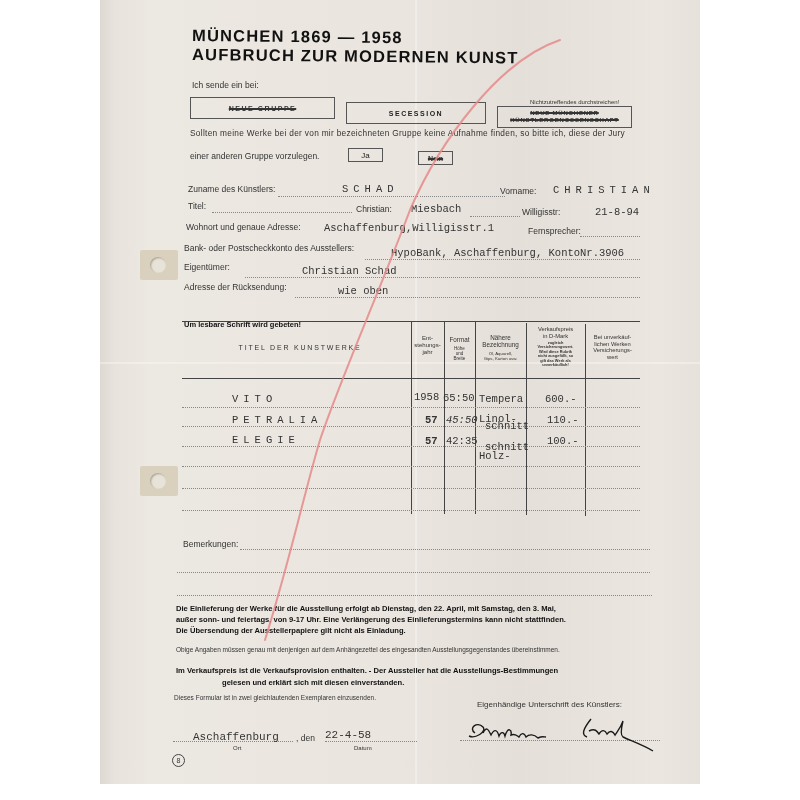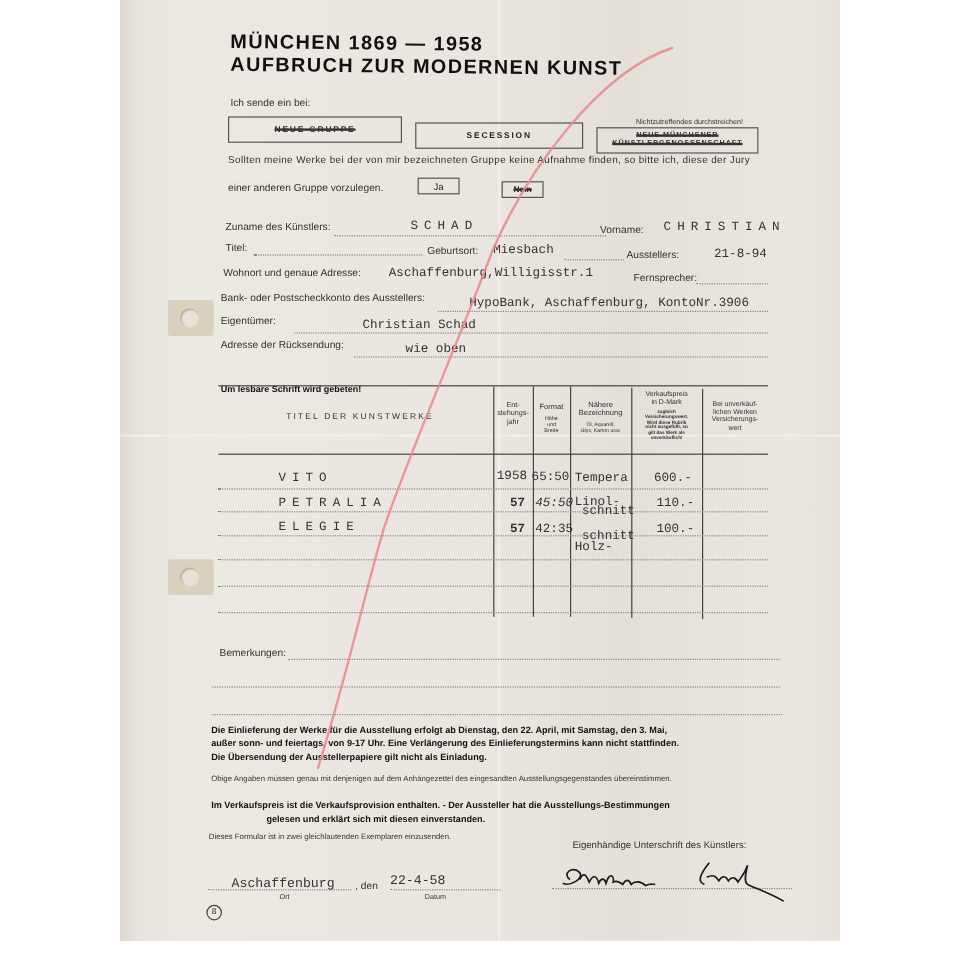--- a/index.html
+++ b/index.html
@@ -67,24 +67,24 @@
 
 <div class="abs label" style="left:188px;top:184px;">Zuname des Künstlers:</div>
 <div class="dots" style="left:278px;top:196px;width:140px;"></div>
 <div class="abs type spaced" style="left:342px;top:183px;">SCHAD</div>
 <div class="dots" style="left:420px;top:196px;width:85px;"></div>
 <div class="abs label" style="left:500px;top:186px;">Vorname:</div>
 <div class="abs type spaced" style="left:553px;top:184px;">CHRISTIAN</div>
 
 <div class="abs label" style="left:188px;top:201px;">Titel:</div>
 <div class="dots" style="left:212px;top:212px;width:140px;"></div>
-<div class="abs label" style="left:356px;top:204px;">Geburtsort:</div>
+<div class="abs label" style="left:356px;top:204px;">Christian:</div>
 <div class="abs type" style="left:411px;top:203px;">Miesbach</div>
 <div class="dots" style="left:470px;top:216px;width:50px;"></div>
-<div class="abs label" style="left:522px;top:207px;">Ausstellers:</div>
+<div class="abs label" style="left:522px;top:207px;">Willigisstr:</div>
 <div class="abs type" style="left:595px;top:206px;">21-8-94</div>
 
 <div class="abs label" style="left:186px;top:222px;">Wohnort und genaue Adresse:</div>
 <div class="abs type" style="left:324px;top:222px;">Aschaffenburg,Willigisstr.1</div>
 <div class="abs label" style="left:528px;top:226px;">Fernsprecher:</div>
 <div class="dots" style="left:580px;top:236px;width:60px;"></div>
 
 <div class="abs label" style="left:184px;top:243px;">Bank- oder Postscheckkonto des Ausstellers:</div>
 <div class="abs type" style="left:391px;top:247px;">HypoBank, Aschaffenburg, KontoNr.3906</div>
 <div class="dots" style="left:365px;top:259px;width:275px;"></div>

